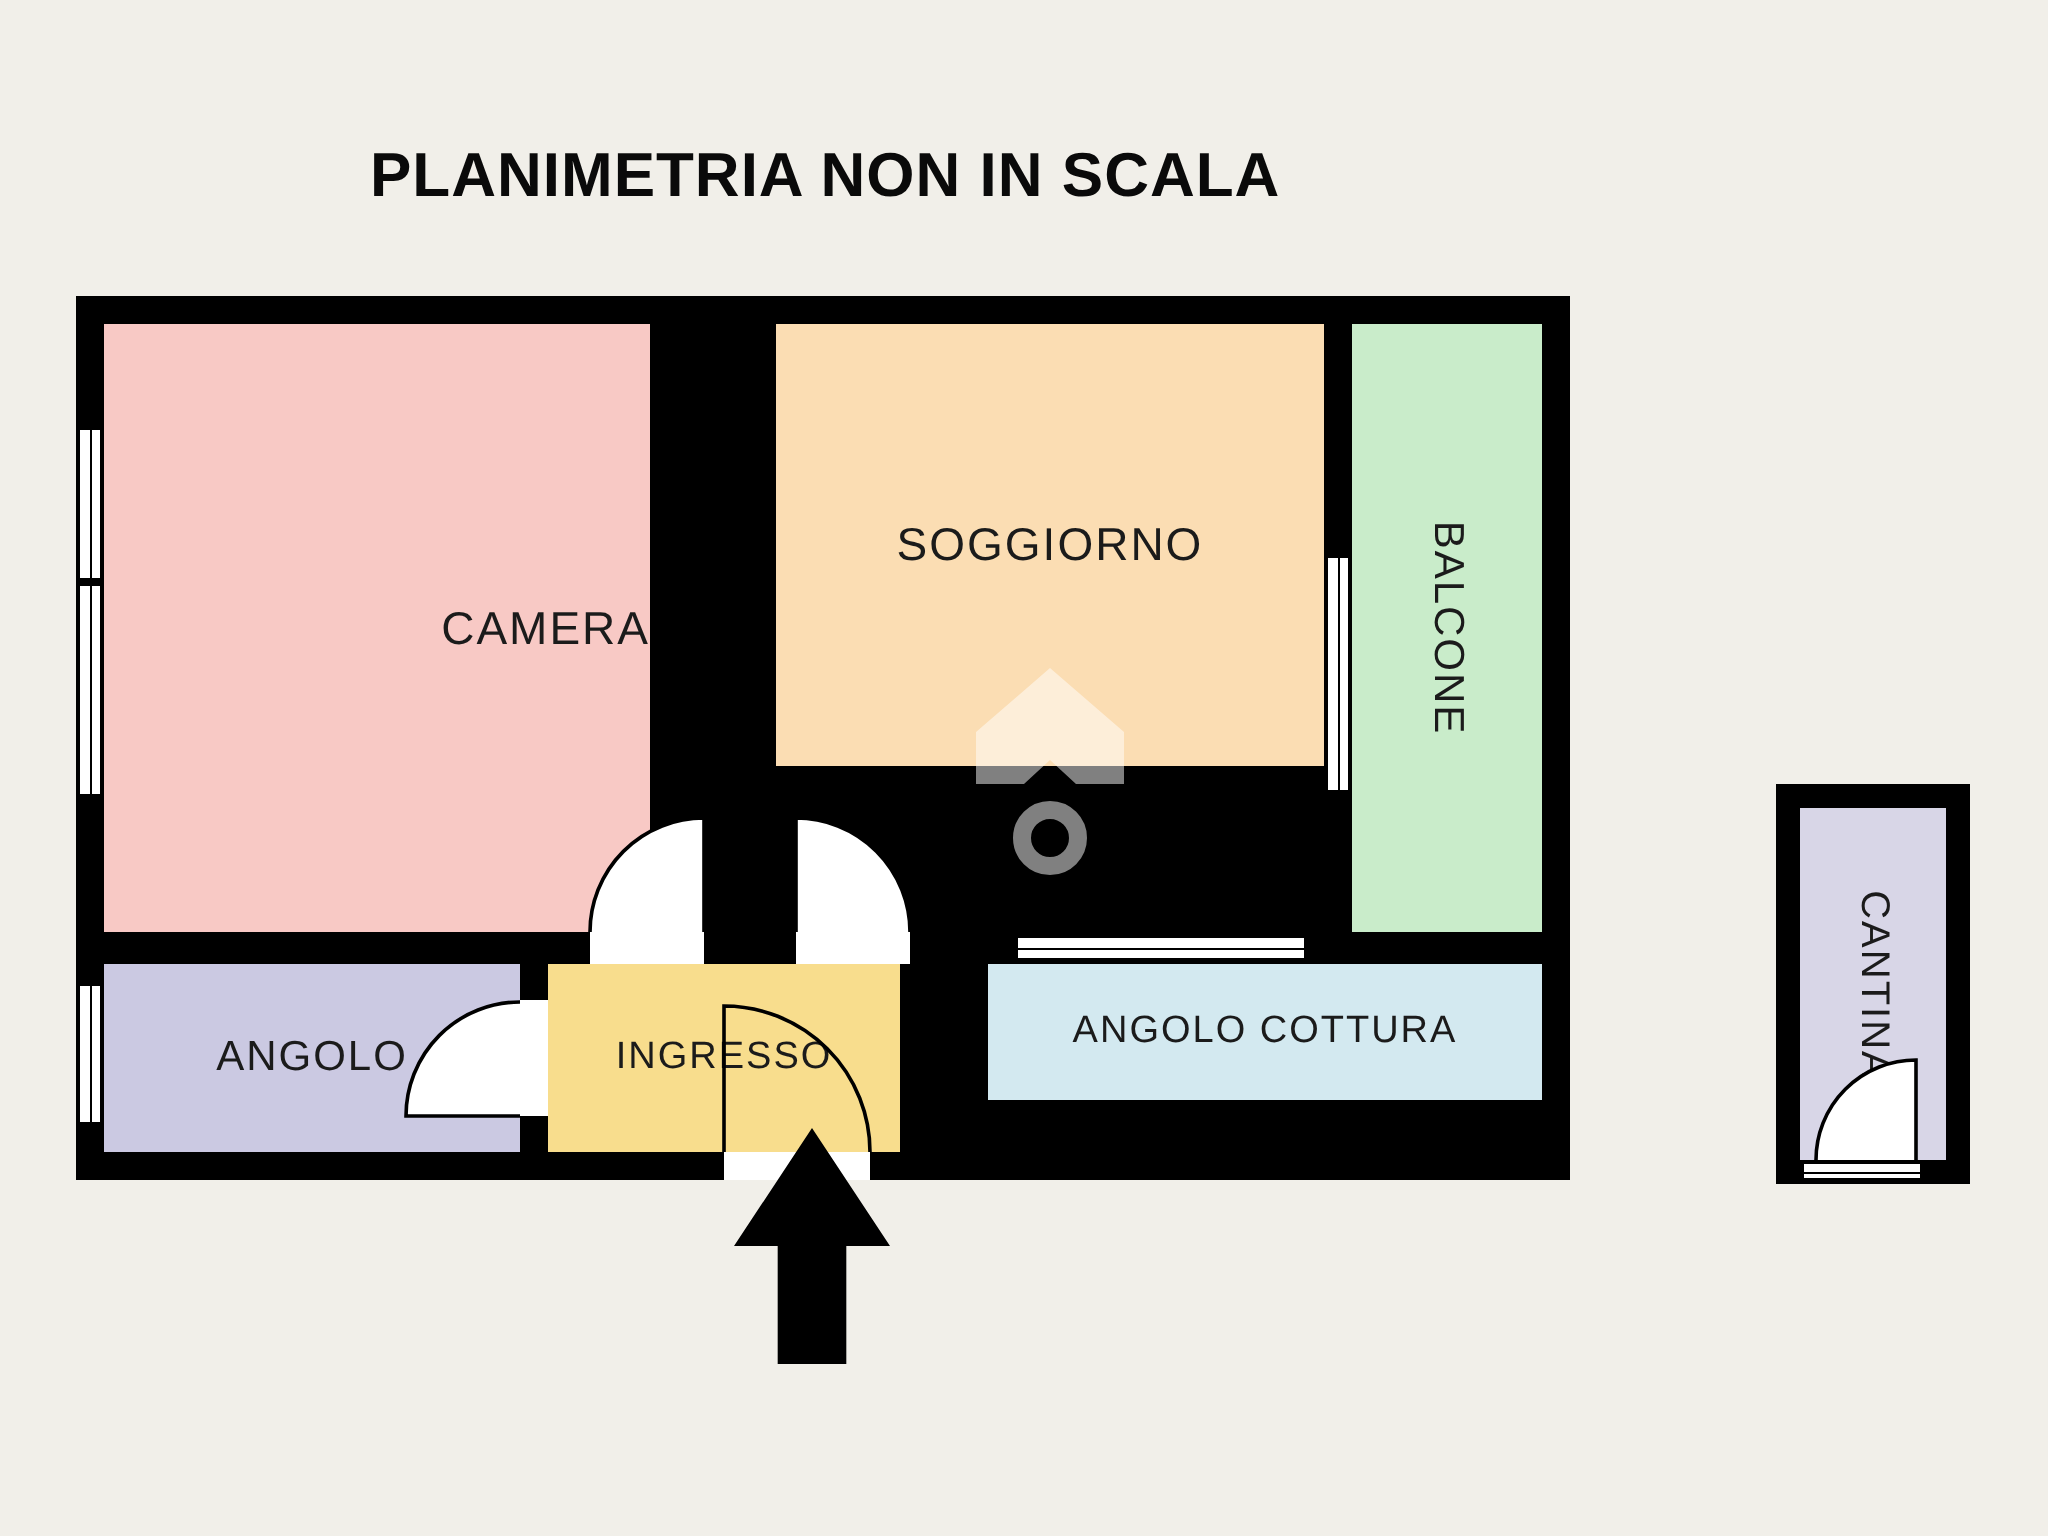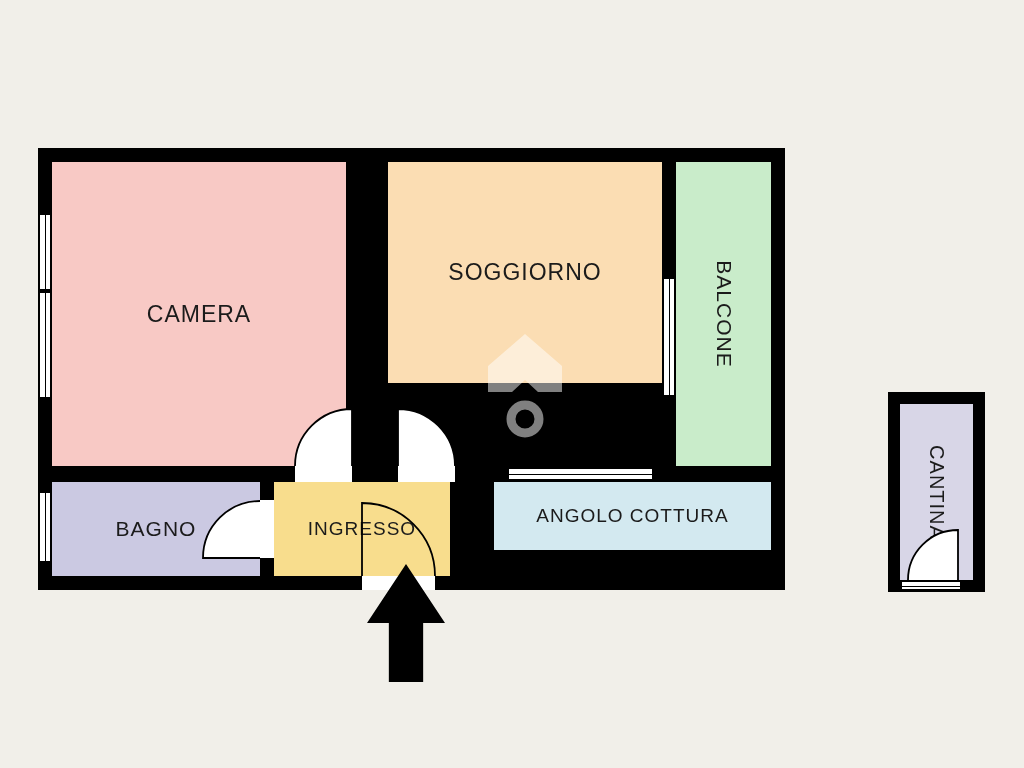--- a/index.html
+++ b/index.html
@@ -58,43 +58,44 @@
     position: absolute; left: 367px; top: 564px; width: 78px; height: 118px;
     background: #000; z-index: 6;
     clip-path: polygon(50% 0%, 100% 50%, 72% 50%, 72% 100%, 28% 100%, 28% 50%, 0% 50%);
   }
 </style>
 </head>
 <body>
 
 <div class="stage">
 
+  <div class="plan-title">PLANIMETRIA NON IN SCALA</div>
 
   <div class="plan">
 
-    <div class="room" style="left: 14px; top: 14px; width: 294px; height: 304px; background-color: rgb(248, 201, 197);">
+    <div class="room" style="left: 14px; top: 14px; width: 273px; height: 304px; background-color: rgb(248, 201, 197); justify-content: flex-end;">
       <span class="rlabel">CAMERA</span>
     </div>
 
     <div class="room" style="left: 350px; top: 14px; width: 274px; height: 221px; background-color: rgb(251, 221, 179);">
       <span class="rlabel">SOGGIORNO</span>
       <svg class="watermark" viewBox="0 0 78 104">
         <g opacity="0.5">
           <path d="M39 0 L76 32 L76 58 L52 58 L39 46 L26 58 L2 58 L2 32 Z" fill="#ffffff"></path>
           <circle cx="39" cy="85" r="14" fill="none" stroke="#ffffff" stroke-width="9"></circle>
         </g>
       </svg>
     </div>
 
     <div class="room" style="left: 638px; top: 14px; width: 95px; height: 304px; background-color: rgb(201, 236, 202);">
       <span class="rlabel vlabel">BALCONE</span>
     </div>
 
     <div class="room" style="left: 14px; top: 334px; width: 208px; height: 94px; background-color: rgb(203, 201, 226);">
-      <span class="rlabel md">BAGNO</span>
+      <span class="rlabel md">ANGOLO</span>
     </div>
 
     <div class="room" style="left: 236px; top: 334px; width: 176px; height: 94px; background-color: rgb(248, 221, 141);">
       <span class="rlabel sm">INGRESSO</span>
     </div>
 
     <div class="room" style="left: 456px; top: 334px; width: 277px; height: 68px; background-color: rgb(211, 233, 240);">
       <span class="rlabel sm">ANGOLO COTTURA</span>
     </div>
 

